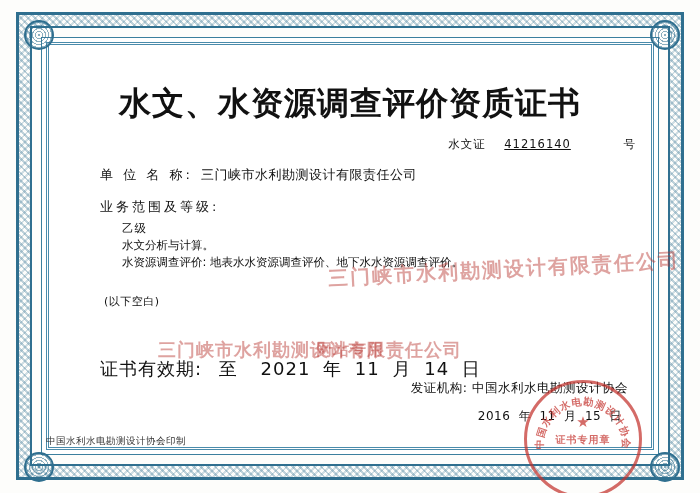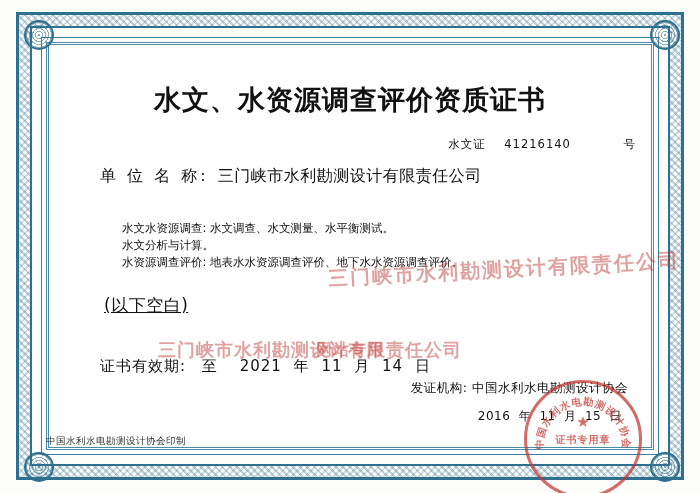--- a/index.html
+++ b/index.html
@@ -88,44 +88,44 @@
     width: 608px; height: 408px;
     box-sizing: border-box;
   }
 
   .doc-title {
     position: absolute;
     top: 40px;
     left: 0; right: 0;
     text-align: center;
     font-family: "DejaVu Serif", "Liberation Serif", serif;
-    font-size: 27px;
+    font-size: 32px;
     font-weight: bold;
     letter-spacing: 1px;
     color: #111111;
     white-space: nowrap;
   }
 
   .cert-number-row {
     position: absolute;
     top: 95px;
     left: 0; right: 18px;
     text-align: right;
     font-size: 11.5px;
     color: #111;
     letter-spacing: 1px;
   }
   .cert-number-row .cn-label { margin-right: 14px; }
-  .cert-number-row .cn-value { letter-spacing: 1px; }
+  .cert-number-row .cn-value { letter-spacing: 1px; text-decoration: underline; }
   .cert-number-row .cn-unit { margin-left: 48px; }
 
   .field-row {
     position: absolute;
     left: 54px;
-    font-size: 16px;
+    font-size: 13px;
     color: #111;
     white-space: nowrap;
   }
   .field-label {
     letter-spacing: 3px;
   }
   .field-value {
     margin-left: 4px;
     letter-spacing: 0.5px;
   }
@@ -141,31 +141,30 @@
     line-height: 17px;
     color: #111;
     white-space: nowrap;
   }
   .scope-block .grade { letter-spacing: 1px; }
 
   .blank-note {
     position: absolute;
     left: 58px;
     top: 252px;
-    font-size: 17px;
-    color: #111;
-    letter-spacing: 0.5px;
-    text-decoration: underline;
+    font-size: 11px;
+    color: #111;
+    letter-spacing: 0.5px;
   }
 
   .validity-row {
     position: absolute;
     left: 54px;
     top: 315px;
-    font-size: 15px;
+    font-size: 18px;
     color: #111;
     white-space: nowrap;
     letter-spacing: 1px;
   }
   .validity-row .v-seg { margin-right: 10px; }
   .validity-row .v-num { margin: 0 6px; }
 
   .issuer-row {
     position: absolute;
     right: 26px;
@@ -283,23 +282,26 @@
       <span class="cn-label">水文证</span>
       <span class="cn-value">41216140</span>
       <span class="cn-unit">号</span>
     </div>
 
     <div class="field-row row-unit">
       <span class="field-label">单 位 名 称:</span>
       <span class="field-value">三门峡市水利勘测设计有限责任公司</span>
     </div>
 
+    <div class="field-row row-scope">
+      <span class="field-label">业务范围及等级:</span>
+    </div>
 
     <div class="scope-block">
-      <div class="scope-line">水文水资源调查: 水文调查、水文测量、水平衡测试。</div>
+      <div class="grade">乙级</div>
       <div class="scope-line">水文分析与计算。</div>
       <div class="scope-line">水资源调查评价: 地表水水资源调查评价、地下水水资源调查评价。</div>
     </div>
 
     <div class="blank-note">(以下空白)</div>
 
     <div class="validity-row">
       <span class="v-seg">证书有效期:</span>
       <span class="v-seg">至</span>
       <span class="v-num">2021</span>

